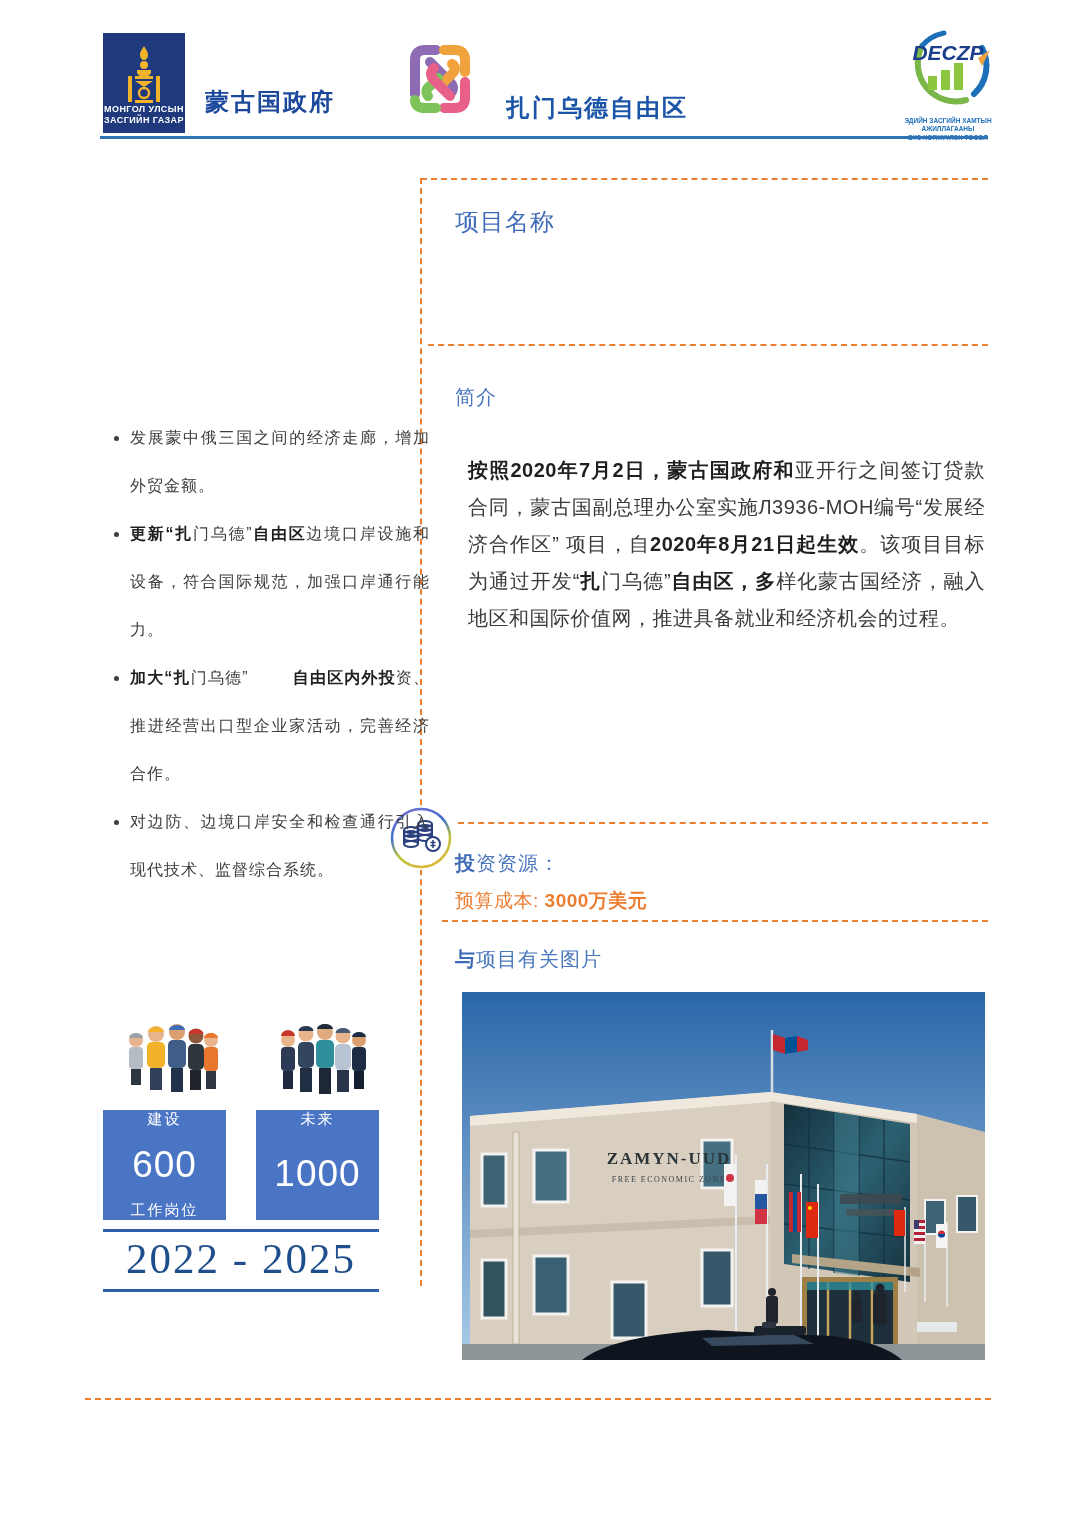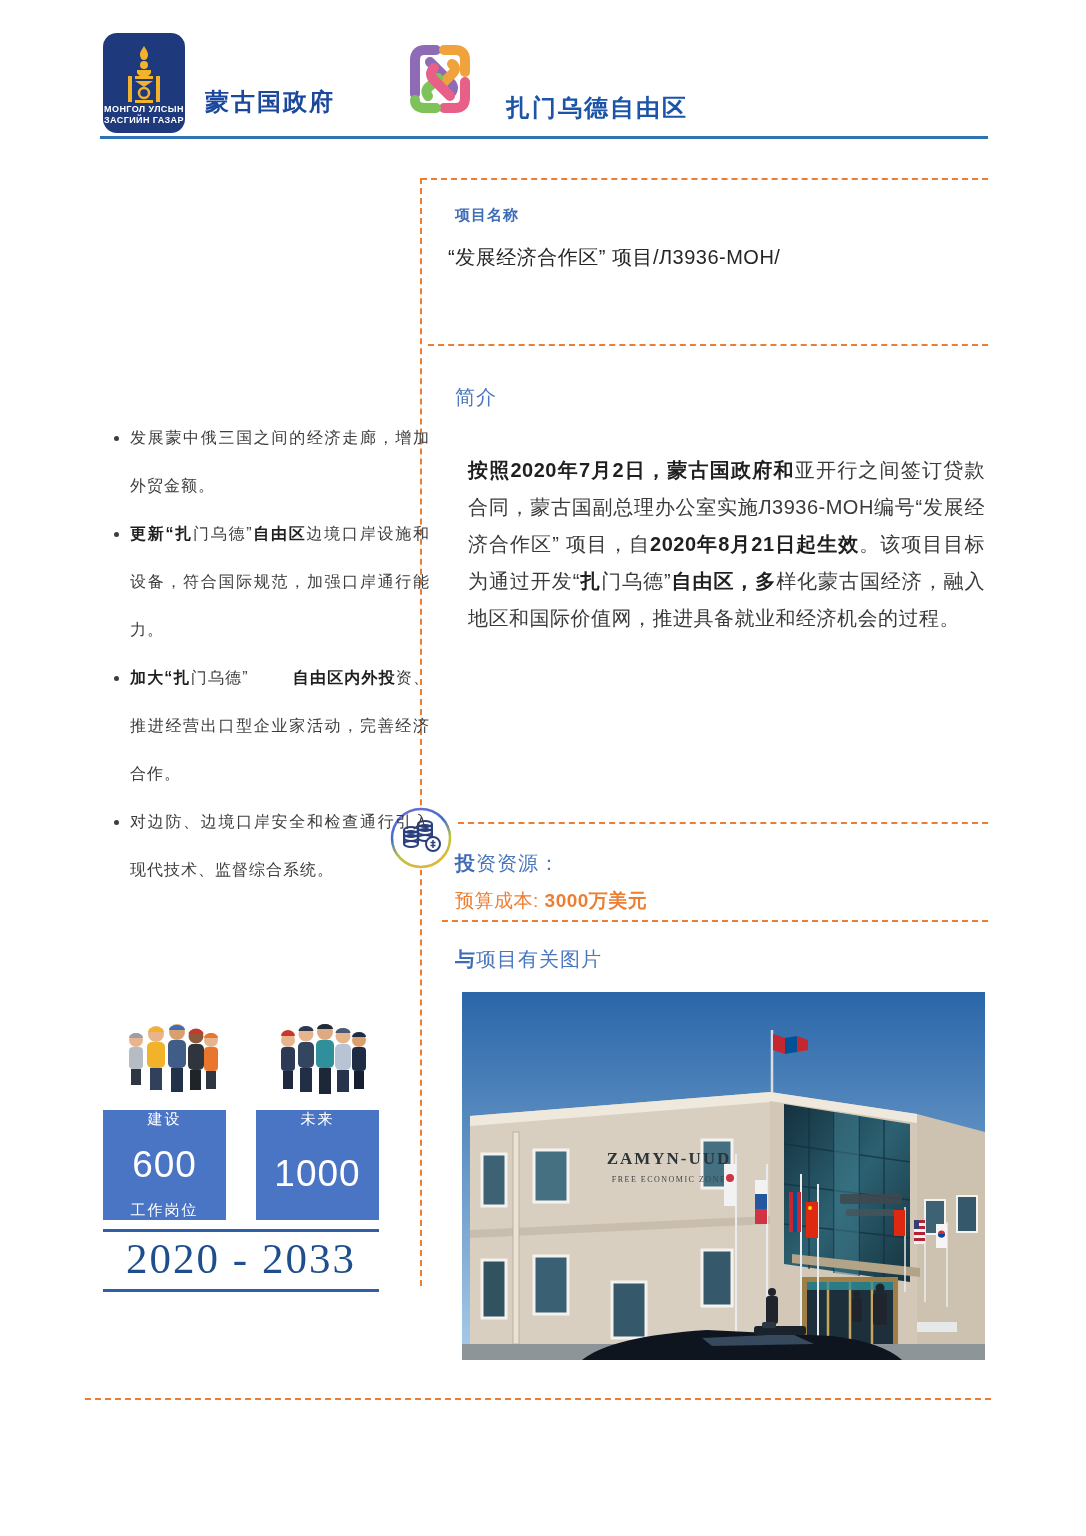--- a/index.html
+++ b/index.html
@@ -1,42 +1,42 @@
 <!DOCTYPE html>
 <html><head>
 <meta charset="utf-8">
 <style>
   html,body{margin:0;padding:0;background:#888;}
   .page{position:relative;width:1086px;height:1536px;margin:0 auto;background:#ffffff;
         font-family:"Liberation Sans","DejaVu Sans",sans-serif;overflow:hidden;}
   .abs{position:absolute;}
 
   
-  .gov-logo{left:103px;top:33px;width:82px;height:100px;background:#1e3a7d;border-radius:14px;
+  .gov-logo{left:103px;top:33px;width:82px;height:100px;background:#1e3a7d;border-radius:0;
             display:flex;flex-direction:column;align-items:center;justify-content:flex-end;}
   .gov-logo .txt{color:#fff;font-size:9px;font-weight:bold;line-height:11px;text-align:center;
                  letter-spacing:.4px;margin-bottom:7px;}
   .gov-title{left:205px;top:86px;font-size:24px;font-weight:bold;color:#1c489c;letter-spacing:2px;}
   .zone-title{left:506px;top:92px;font-size:24px;font-weight:bold;color:#1c55a8;letter-spacing:2px;}
   .header-rule{left:100px;top:136px;width:888px;height:3px;background:#2e74b5;}
 
   .deczp{left:878px;top:28px;width:140px;height:112px;text-align:center;}
   .deczp .sub{font-size:6.5px;color:#1d6fba;font-weight:bold;line-height:8px;margin-top:1px;}
 
   
   .vdash{left:420px;top:178px;height:1108px;width:0;border-left:2px dashed #ED7D31;}
   .hdash{height:0;border-top:2px dashed #ED7D31;}
   .d1{left:421px;top:178px;width:567px;}
   .d2{left:428px;top:344px;width:560px;}
   .d3{left:458px;top:822px;width:530px;}
   .d4{left:442px;top:920px;width:546px;}
   .d5{left:85px;top:1398px;width:906px;}
 
   
-  .lbl-blue{color:#3f6cb6;font-size:15px;font-weight:bold;letter-spacing:1px;}
+  .lbl-blue{color:#3f6cb6;font-size:24px;font-weight:normal;letter-spacing:1px;}
   .lbl-blue-reg{color:#4a77be;font-size:20px;letter-spacing:1px;}
   .proj-name{left:448px;top:244px;width:540px;font-size:20px;color:#262626;letter-spacing:.5px;}
   .intro-p{left:468px;top:416px;width:517px;font-size:20px;line-height:37px;color:#3a3a3a;
            text-align:justify;letter-spacing:.5px;margin-top:36px;}
   .budget{left:455px;top:888px;font-size:19px;color:#ED7D31;letter-spacing:.5px;}
   .budget b{font-weight:bold;}
 
   
   .benefit-h{left:108px;top:366px;width:300px;text-align:center;font-size:22px;color:#ED7D31;letter-spacing:1px;}
   .benefit-h b{color:#e2701f;}
@@ -94,32 +94,45 @@
       <path d="M36 70 L25 70 Q15 70 15 62" stroke="#7dc35a"></path>
       <path d="M30 24 L50 44 Q56 50 50 56" stroke="#8e6bb5"></path>
       <path d="M52 26 Q58 30 52 36 L42 46" stroke="#f0a23c"></path>
       <path d="M28 58 Q24 52 30 48 L38 40" stroke="#7dc35a"></path>
       <path d="M50 58 L34 42 Q28 36 34 30" stroke="#e85f87"></path>
     </g>
   </svg>
 
   <div class="abs zone-title">扎门乌德自由区</div>
 
+  <div class="abs deczp">
+    <svg width="140" height="84" viewBox="0 0 140 84">
+      <path d="M104 20 A38 38 0 0 1 96 66" fill="none" stroke="#1d6fba" stroke-width="6" stroke-linecap="round"></path>
+      <path d="M88 72 A38 38 0 0 1 44 18" fill="none" stroke="#7ab648" stroke-width="6" stroke-linecap="round"></path>
+      <path d="M44 18 Q52 8 66 5" fill="none" stroke="#1d6fba" stroke-width="5" stroke-linecap="round"></path>
+      <rect x="50" y="48" width="9" height="14" fill="#8cc63f"></rect>
+      <rect x="63" y="42" width="9" height="20" fill="#8cc63f"></rect>
+      <rect x="76" y="35" width="9" height="27" fill="#8cc63f"></rect>
+      <polygon points="100,30 112,22 104,38" fill="#f0a03c"></polygon>
+      <text x="70" y="32" text-anchor="middle" font-size="21" font-weight="bold" font-style="italic" fill="#1a3e8c" font-family="Liberation Sans, sans-serif">DECZP</text>
+    </svg>
+    <div class="sub">ЭДИЙН ЗАСГИЙН ХАМТЫН АЖИЛЛАГААНЫ</div>
+    <div class="sub">БҮС ХӨГЖҮҮЛЭХ ТӨСӨЛ</div>
+  </div>
 
   <div class="abs header-rule"></div>
 
   <div class="abs vdash"></div>
   <div class="abs hdash d1"></div>
   <div class="abs hdash d2"></div>
   <div class="abs hdash d3"></div>
   <div class="abs hdash d4"></div>
   <div class="abs hdash d5"></div>
 
   <div class="abs lbl-blue" style="left:455px;top:206px">项目名称</div>
-  <div class="abs proj-name">“发展经济合作区” 项目/Л3936-MOH/</div>
 
   <div class="abs lbl-blue-reg" style="left:455px;top:384px">简介</div>
   <div class="abs intro-p"><span style="font-weight: bold; color: rgb(31, 31, 31);">按照2020年7月2日，蒙古国政府和</span><span>亚开行之间签订贷款合同，蒙古国副总理办公室实施Л3936-MOH编号“发展经济合作区” 项目，自</span><span style="font-weight: bold; color: rgb(31, 31, 31);">2020年8月21日起生效</span><span>。该项目目标为通过开发“</span><span style="font-weight: bold; color: rgb(31, 31, 31);">扎</span><span>门乌德”</span><span style="font-weight: bold; color: rgb(31, 31, 31);">自由区，多</span><span>样化蒙古国经济，融入地区和国际价值网，推进具备就业和经济机会的过程。</span></div>
 
   <div class="abs coins-wrap">
     <svg width="64" height="64" viewBox="0 0 64 64">
       <defs>
         <linearGradient id="ring" x1="0" y1="0" x2="0.4" y2="1">
           <stop offset="0" stop-color="#7a6bd0"></stop>
             <stop offset="0.45" stop-color="#3f6fd0"></stop>
@@ -346,16 +359,16 @@
     <div class="n">600</div>
     <div class="b">工作岗位</div>
   </div>
   <div class="abs jobbox box2">
     <div class="t">未来</div>
     <div class="n">1000</div>
     <div class="b">工作岗位</div>
   </div>
 
   <div class="abs period-rule"></div>
-  <div class="abs period">2020 - 2033</div>
+  <div class="abs period">2022 - 2025</div>
   <div class="abs period-rule2"></div>
 
 </div>
 
 </body></html>

